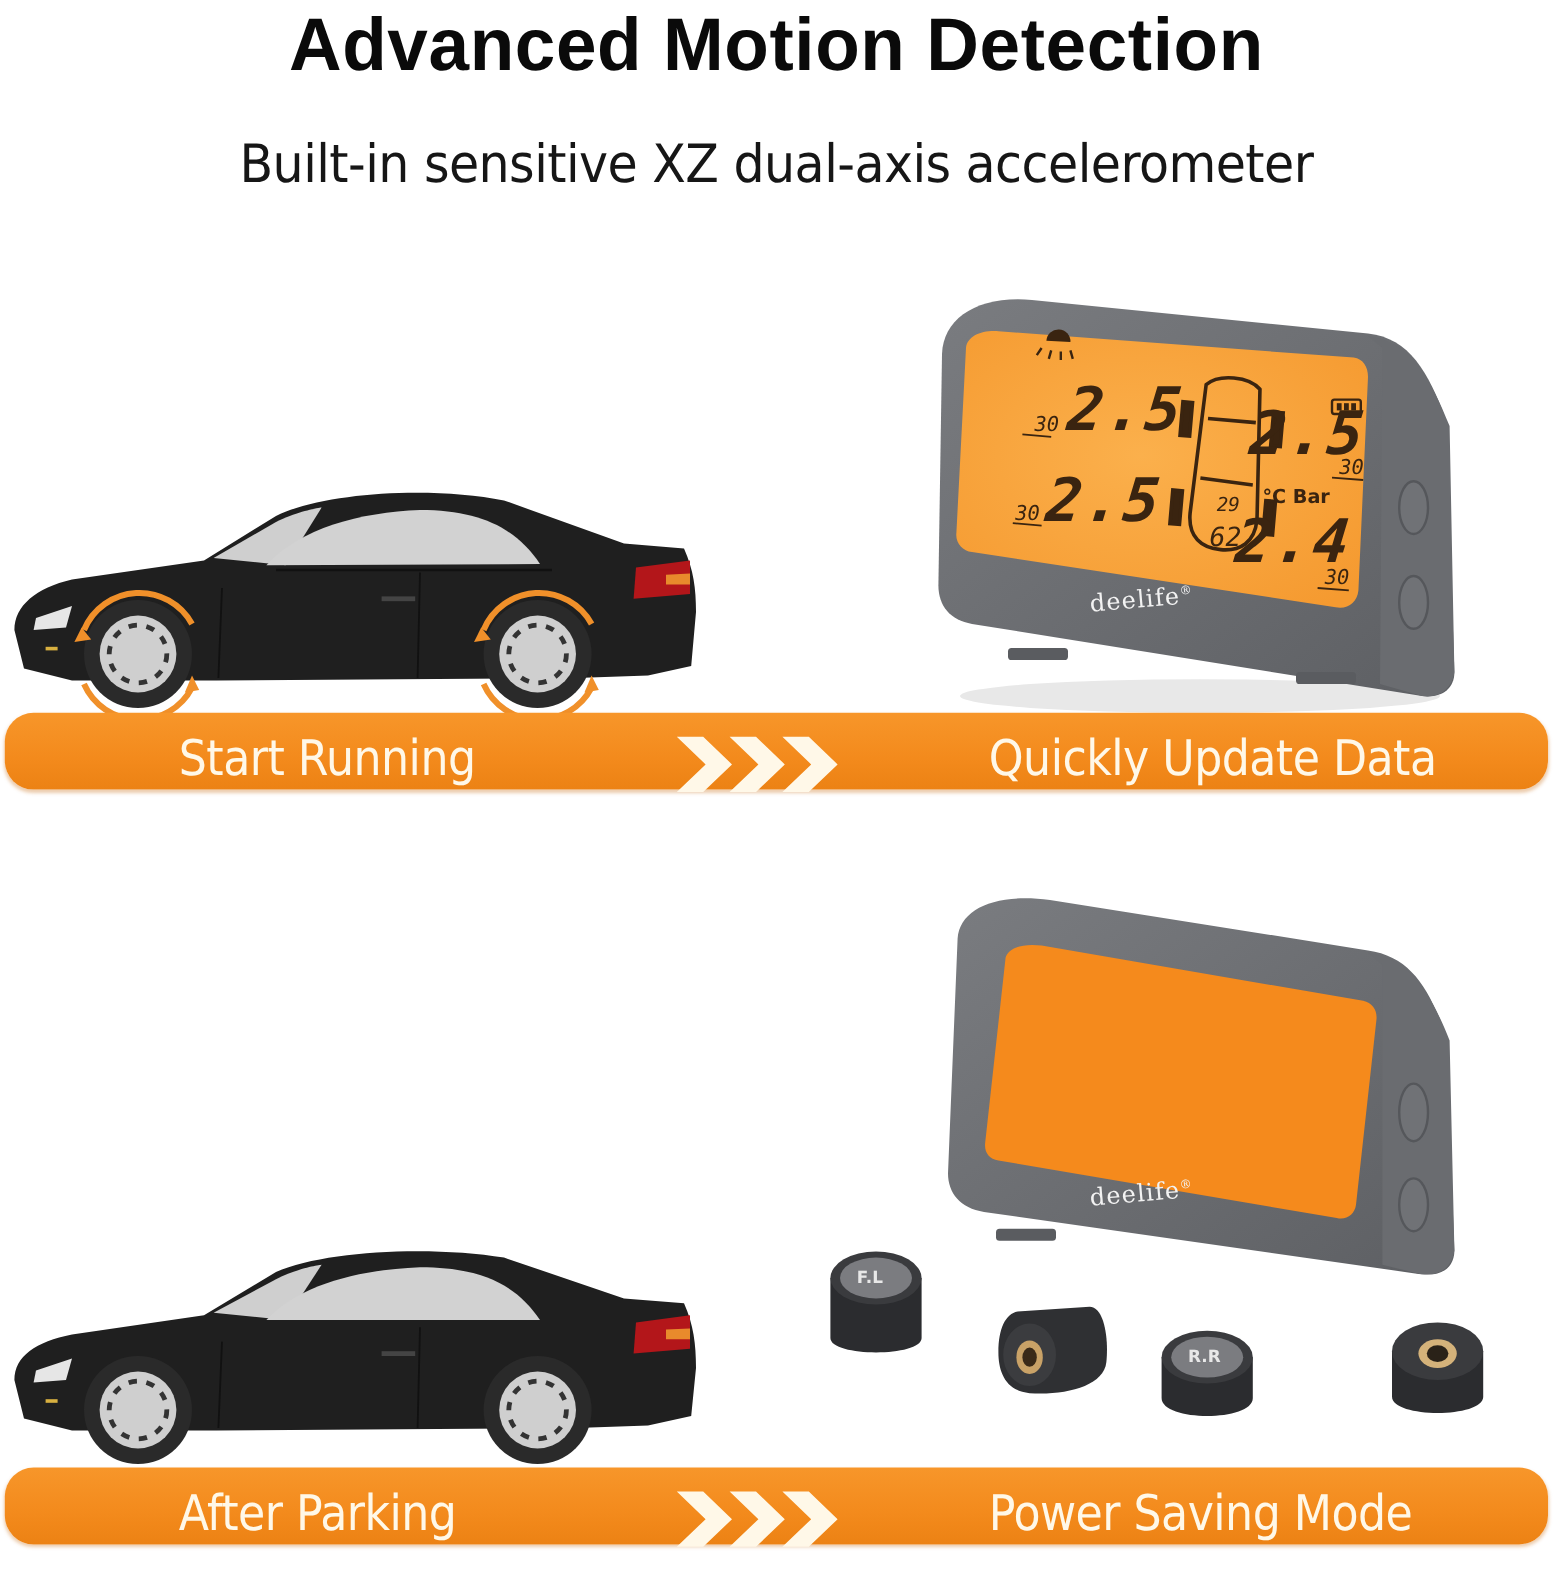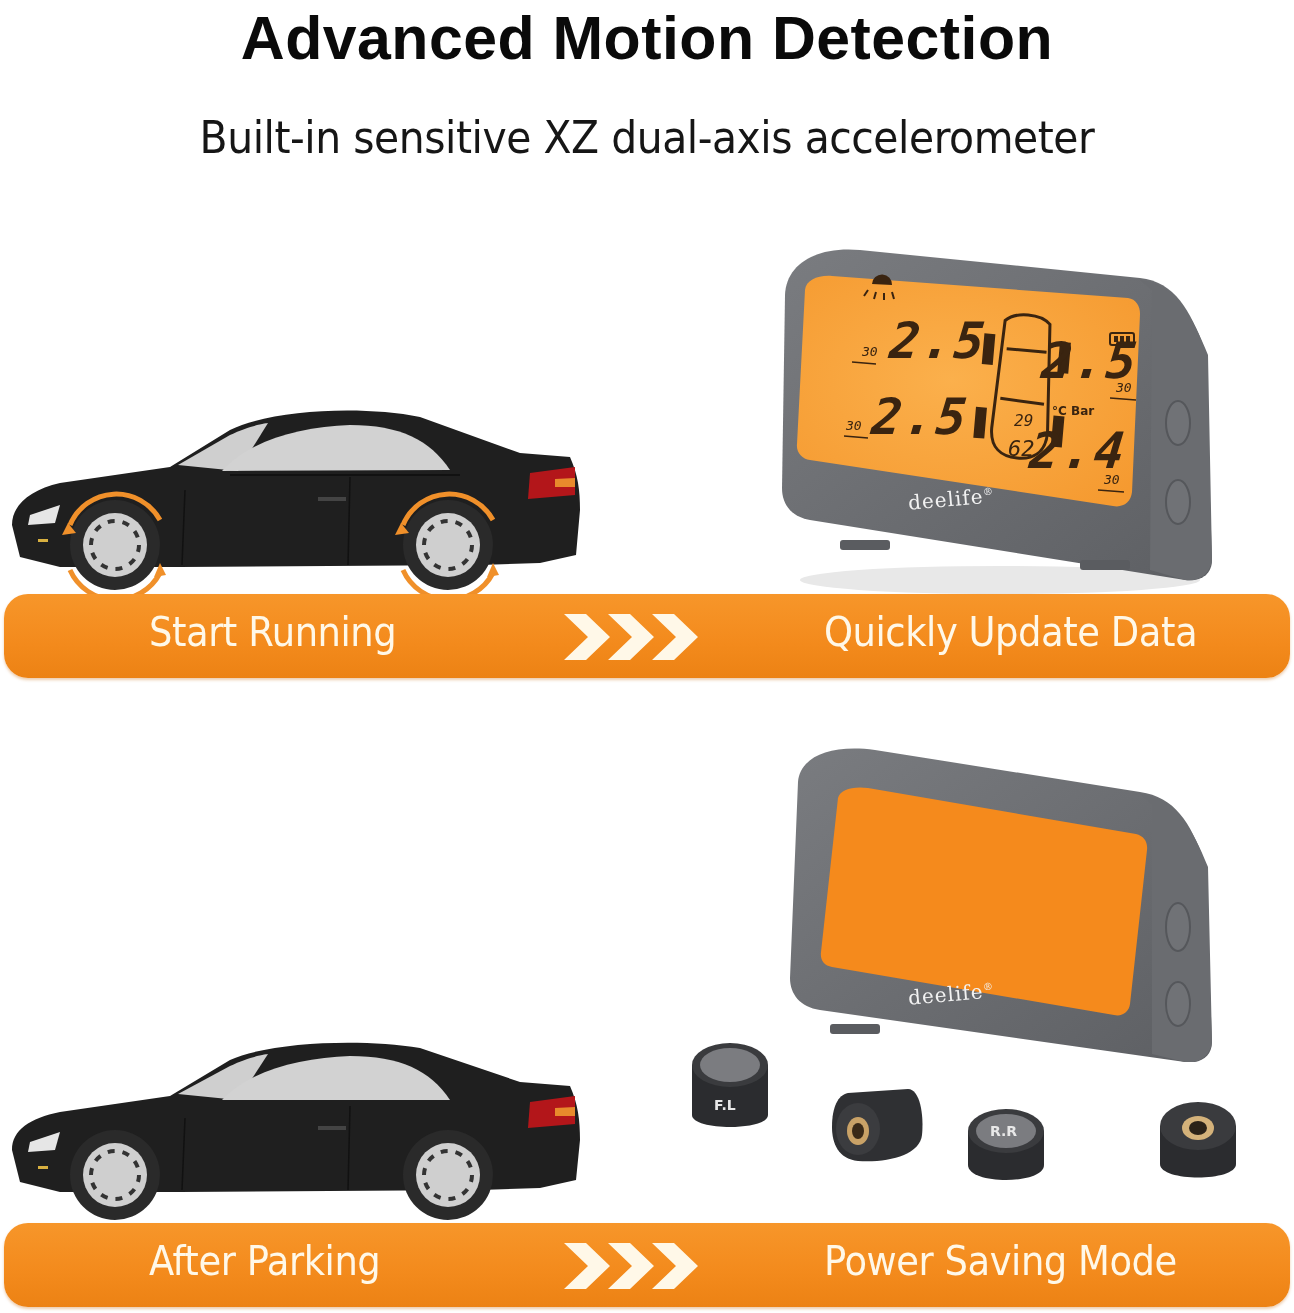--- a/index.html
+++ b/index.html
@@ -14,21 +14,21 @@
   }
   .subtitle {
     position: absolute; left: 0; top: 112px; width: 1294px; text-align: center;
     font-family: "DejaVu Sans", sans-serif; font-weight: normal;
     font-size: 44px; color: #161616; letter-spacing: -0.5px;
     transform: scaleX(0.93);
   }
 
   
   .band {
-    position: absolute; left: 4px; width: 1286px; height: 84px;
+    position: absolute; left: 4px; width: 1286px; height: 64px;
     background: linear-gradient(#f7962a, #f38a1c 60%, #ec8214);
     border-radius: 24px;
     box-shadow: 0 2px 3px rgba(200,110,20,0.35);
   }
   .band.b1 { top: 594px; }
   .band.b2 { top: 1223px; }
   .band-text {
     position: absolute; top: 14px; font-family: "DejaVu Sans", sans-serif;
     font-size: 41px; color: #fff8e8; letter-spacing: -0.5px;
     transform: scaleX(0.9); transform-origin: left center;
@@ -50,22 +50,22 @@
 
   .brand {
     position: absolute; font-family: "DejaVu Serif", serif; font-size: 20px;
     color: #f2f2f2; letter-spacing: 1px; transform: rotate(-5deg);
   }
   .brand sup { font-size: 10px; }
 
   
   .lcd-txt { position: absolute; font-family: "DejaVu Sans Mono", monospace; color: #3a2410; font-style: italic; }
   .lcd-big { font-size: 50px; font-weight: bold; letter-spacing: 2px; transform: skewX(-6deg); }
-  .lcd-small { font-size: 13px; }
-  .lcd-unit { font-size: 12px; font-weight: bold; font-family: "DejaVu Sans", sans-serif; font-style: normal; }
+  .lcd-small { font-size: 17px; }
+  .lcd-unit { font-size: 16px; font-weight: bold; font-family: "DejaVu Sans", sans-serif; font-style: normal; }
 
   
   .sensor { position: absolute; }
   .sensor-label {
     position: absolute; font-family: "DejaVu Sans", sans-serif; font-weight: bold;
     font-size: 14px; color: #e8e8e8;
   }
 </style>
 </head>
 <body>
@@ -197,21 +197,21 @@
   </svg>
   <span class="brand" style="left:128px;top:240px;"><span>deelife</span><sup>®</sup></span>
 </div>
 
 <div class="sensor" style="left:688px;top:1035px;width:84px;height:104px;">
   <svg width="84" height="104" viewBox="0 0 84 104">
     <path d="M4 30 L4 80 C4 96 80 96 80 80 L80 30 Z" fill="#2b2c2f"></path>
     <ellipse cx="42" cy="30" rx="38" ry="22" fill="#3a3b3e"></ellipse>
     <ellipse cx="42" cy="30" rx="30" ry="17" fill="#7b7c80"></ellipse>
   </svg>
-  <span class="sensor-label" style="left:26px;top:22px;margin-top:40px;">F.L</span>
+  <span class="sensor-label" style="left:26px;top:22px;">F.L</span>
 </div>
 <div class="sensor" style="left:828px;top:1085px;width:96px;height:80px;">
   <svg width="96" height="80" viewBox="0 0 96 80">
     <path d="M20 8 L80 4 C92 4 96 30 94 50 C92 70 60 78 30 76 C10 74 4 58 4 42 C4 22 10 10 20 8 Z" fill="#2f3033"></path>
     <ellipse cx="30" cy="44" rx="22" ry="26" fill="#3b3c3f"></ellipse>
     <ellipse cx="30" cy="46" rx="11" ry="14" fill="#c9a267"></ellipse>
     <ellipse cx="30" cy="46" rx="6" ry="8" fill="#3a2a18"></ellipse>
   </svg>
 </div>
 <div class="sensor" style="left:964px;top:1103px;width:84px;height:84px;">

